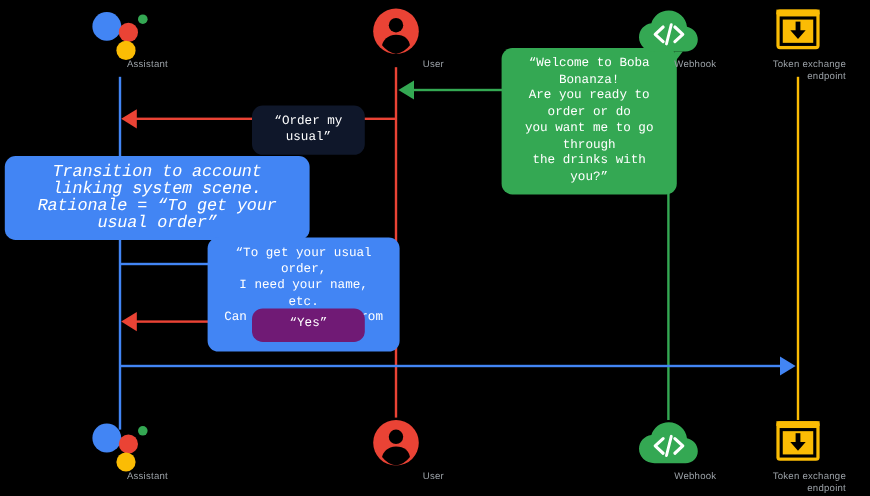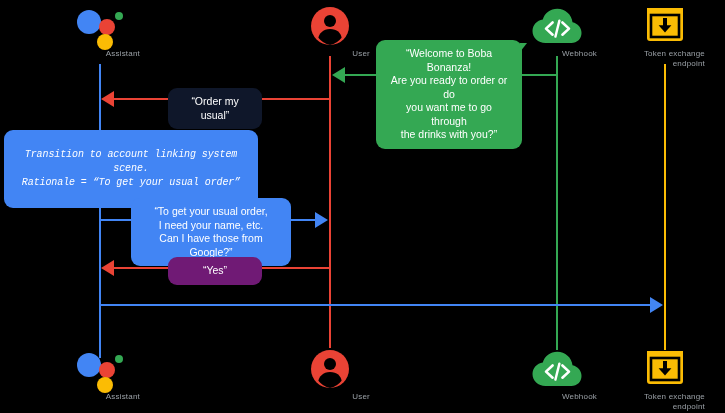--- a/index.html
+++ b/index.html
@@ -38,22 +38,22 @@
   .token-glyph svg{display:block;}
 
   
   .hline{position:absolute;height:2px;}
   .arrow{position:absolute;width:0;height:0;}
   .arrow-left{border-top:8px solid transparent;border-bottom:8px solid transparent;border-right:13px solid currentColor;}
   .arrow-right{border-top:8px solid transparent;border-bottom:8px solid transparent;border-left:13px solid currentColor;}
 
   
   .bubble{position:absolute;border-radius:9px;box-sizing:border-box;color:#fff;text-align:center;}
-  .bubble.chat{font-size:10.5px;line-height:13.5px;padding:7px 11px;font-family:Liberation Sans, sans-serif;}
-  .bubble.note{font-size:10px;line-height:14px;padding:18px 12px;font-style:italic;
+  .bubble.chat{font-size:10.5px;line-height:13.5px;padding:7px 11px;font-family:Liberation Mono, monospace;margin-left:42px;}
+  .bubble.note{font-size:14px;line-height:14px;padding:7px 12px;font-style:italic;
                font-family:"Liberation Mono",monospace;letter-spacing:-.1px;}
   .bubble .txt{white-space:pre-line;display:block;}
   .tail{position:absolute;width:0;height:0;}
 </style>
 </head>
 <body>
 
 <div id="stage">
 
   <div class="lifeline" style="left:99px;top:64px;height:294px;background:#4285f4;"></div>

